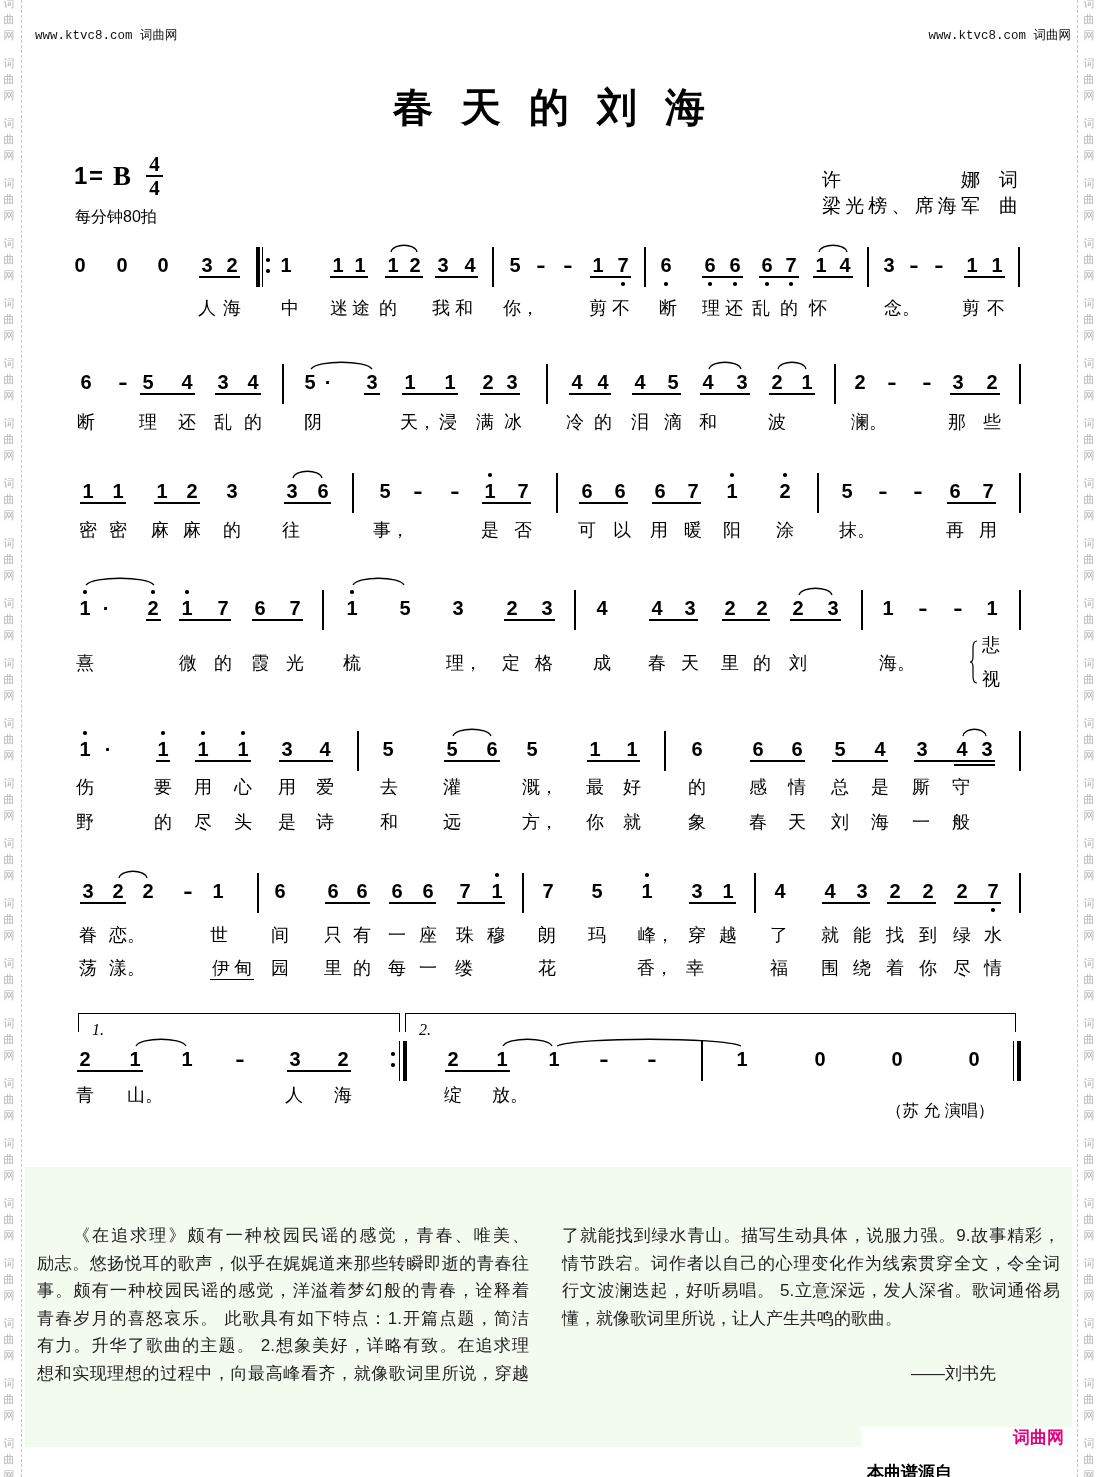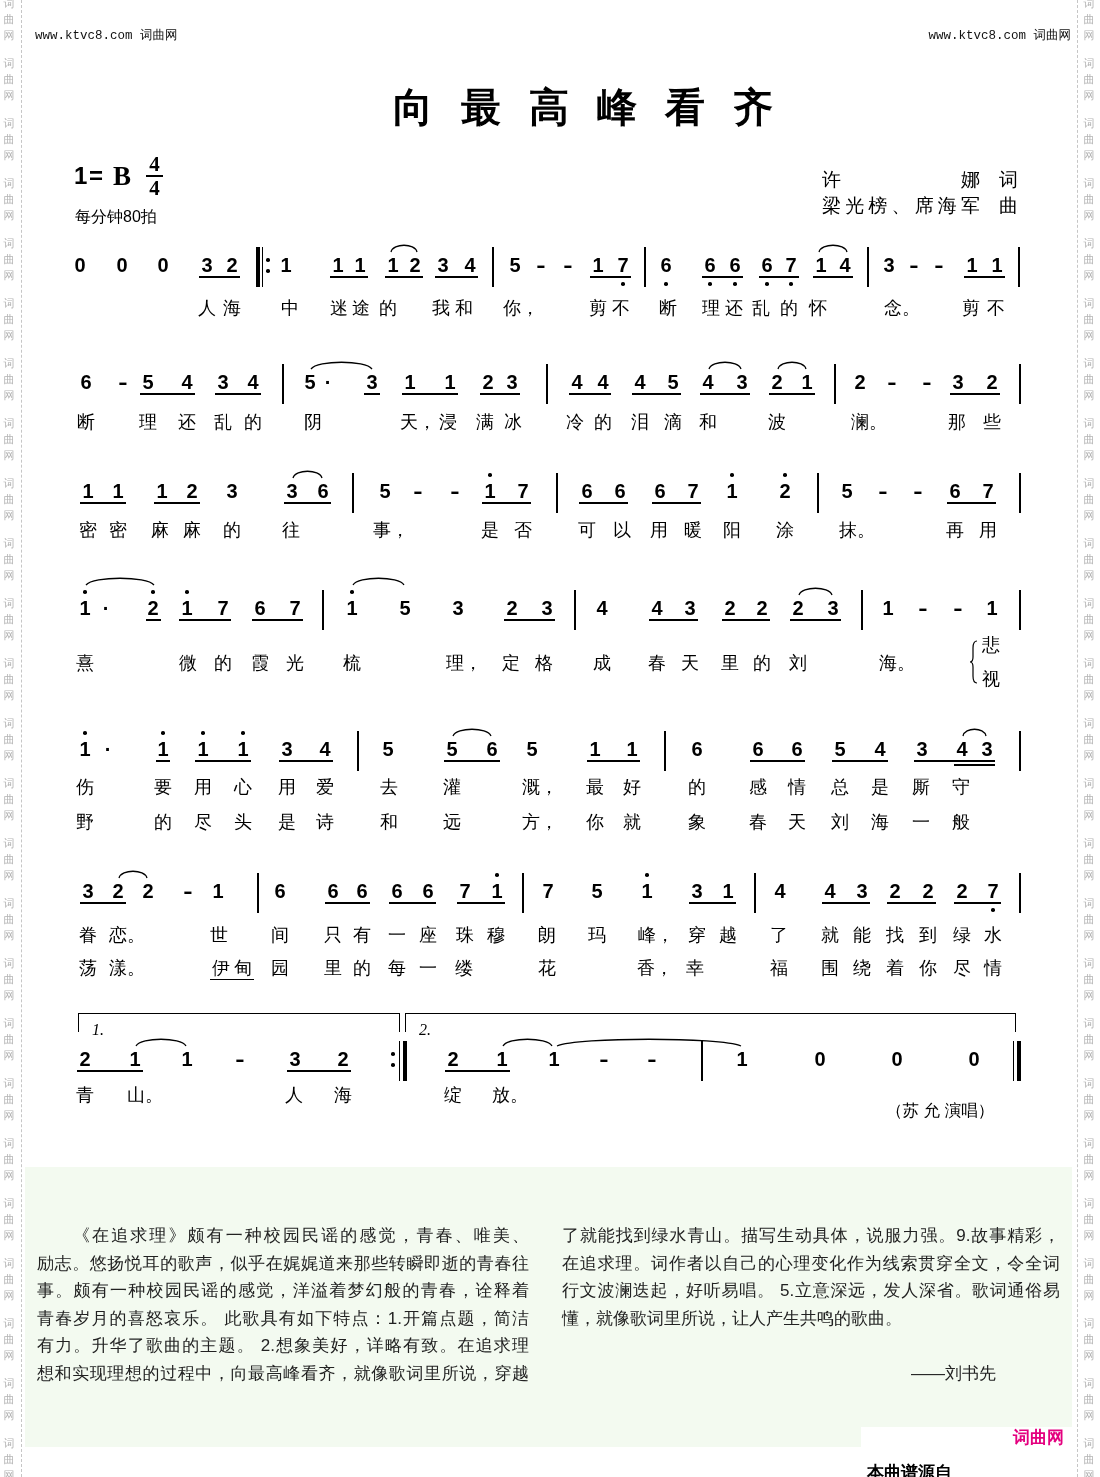--- a/index.html
+++ b/index.html
@@ -193,21 +193,21 @@
     <div class="wm" style="left: 1081px; top: 1393px;">曲</div>
     <div class="wm" style="left: 1081px; top: 1409px;">网</div>
     <div class="wm" style="left: 1081px; top: 1437px;">词</div>
     <div class="wm" style="left: 1081px; top: 1453px;">曲</div>
     <div class="wm" style="left: 1081px; top: 1469px;">网</div>
   </div>
 
 <div class="site" style="left:35px">www.ktvc8.com 词曲网</div>
 <div class="site" style="right:29px;text-align:right">www.ktvc8.com 词曲网</div>
 
-<div class="title">向最高峰看齐</div>
+<div class="title">春天的刘海</div>
 
 <div>
   <span class="key key-sans" style="left:74px">1</span>
   <span class="key key-sans" style="left:89px">=</span>
   <span class="key key-serif" style="left:113px">B</span>
 </div>
 <div>
   <div class="ts" style="top:153px">4</div>
   <div class="ts-bar"></div>
   <div class="ts" style="top:177px">4</div>
@@ -756,21 +756,21 @@
 <div>
   <div class="essay-line just" style="left:73px;top:1225px;width:456px">《在追求理》颇有一种校园民谣的感觉，青春、唯美、</div>
   <div class="essay-line just" style="left:37px;top:1253px;width:492px">励志。悠扬悦耳的歌声，似乎在娓娓道来那些转瞬即逝的青春往</div>
   <div class="essay-line just" style="left:37px;top:1280px;width:492px">事。颇有一种校园民谣的感觉，洋溢着梦幻般的青春，诠释着</div>
   <div class="essay-line just" style="left:37px;top:1308px;width:492px">青春岁月的喜怒哀乐。 此歌具有如下特点：1.开篇点题，简洁</div>
   <div class="essay-line just" style="left:37px;top:1335px;width:492px">有力。升华了歌曲的主题。 2.想象美好，详略有致。在追求理</div>
   <div class="essay-line just" style="left:37px;top:1363px;width:492px">想和实现理想的过程中，向最高峰看齐，就像歌词里所说，穿越</div>
 </div>
 <div>
   <div class="essay-line just" style="left:562px;top:1225px;width:498px">了就能找到绿水青山。描写生动具体，说服力强。9.故事精彩，</div>
-  <div class="essay-line just" style="left:562px;top:1253px;width:498px">在追求理。词作者以自己的心理变化作为线索贯穿全文，令全词</div>
+  <div class="essay-line just" style="left:562px;top:1253px;width:498px">情节跌宕。词作者以自己的心理变化作为线索贯穿全文，令全词</div>
   <div class="essay-line just" style="left:562px;top:1280px;width:498px">行文波澜迭起，好听易唱。 5.立意深远，发人深省。歌词通俗易</div>
   <div class="essay-line" style="left:562px;top:1308px">懂，就像歌词里所说，让人产生共鸣的歌曲。</div>
   <div class="essay-line" style="left:911px;top:1363px">——刘书先</div>
 </div>
 
 <div class="source-notch"></div>
 <div class="source-label">本曲谱源自</div>
 <div class="source-site">词曲网</div>
 
 </body></html>

